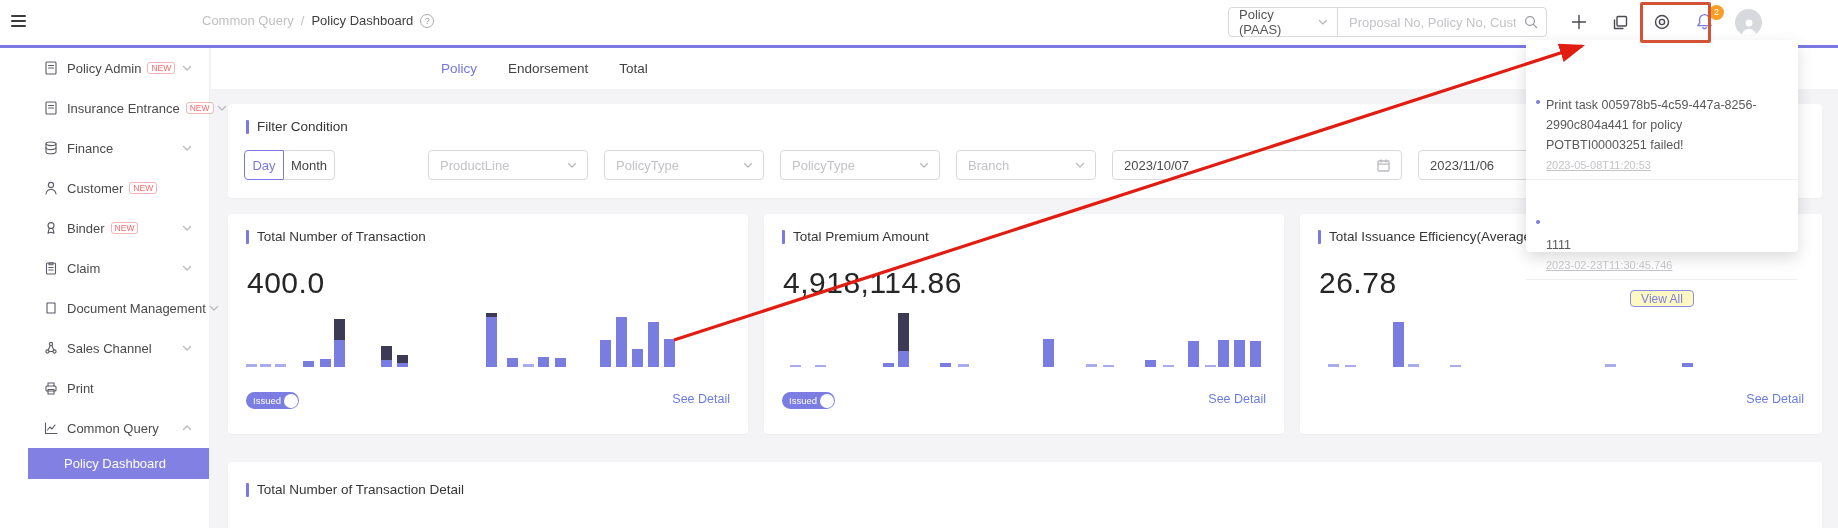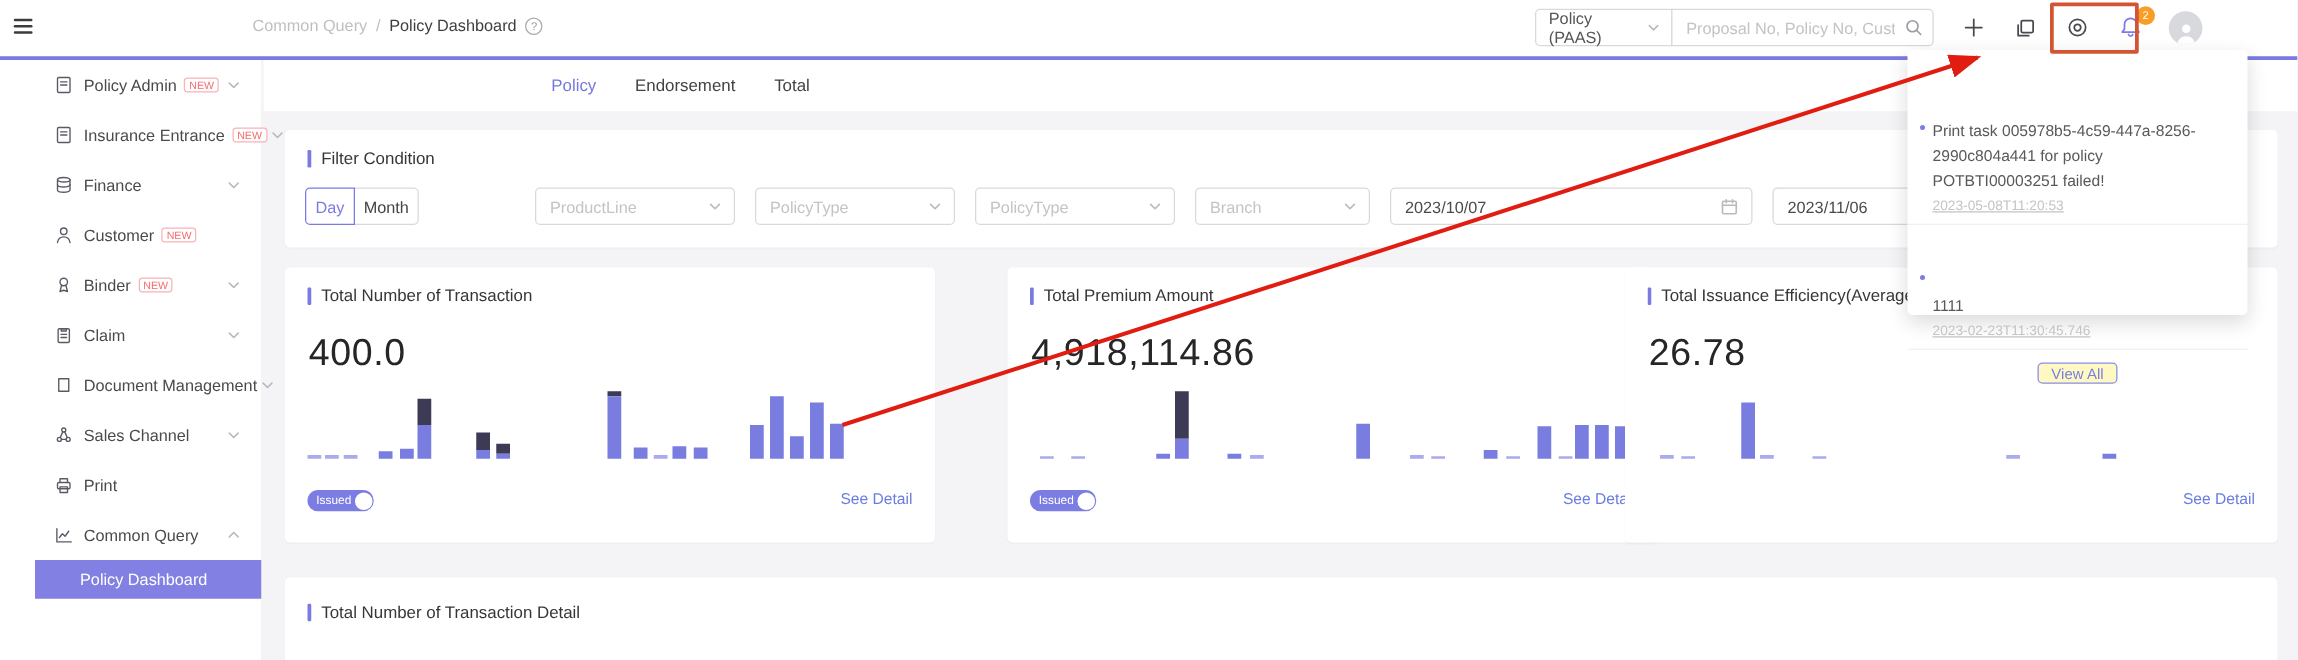--- a/index.html
+++ b/index.html
@@ -398,21 +398,21 @@
           <div class="bar" style="height: 28px;"></div>
         </div>
       </div>
     <div class="toggle">
       <span class="toggle-label">Issued</span>
       <span class="toggle-knob"></span>
     </div>
     <span class="see-detail">See Detail</span>
   </div>
 
-  <div class="card" style="left:806px;top:214px;width:520px;height:220px;">
+  <div class="card" style="left:764px;top:214px;width:520px;height:220px;">
     <div class="sec-title stat-title">Total Premium Amount</div>
     <div class="stat-value">4,918,114.86</div>
     <div class="chart">
         <div class="bargroup" style="left: 8px;">
           <div class="bar light" style="height: 2px;"></div>
         </div>
         <div class="bargroup" style="left: 33px;">
           <div class="bar light" style="height: 2px;"></div>
         </div>
         <div class="bargroup" style="left: 101px;">

